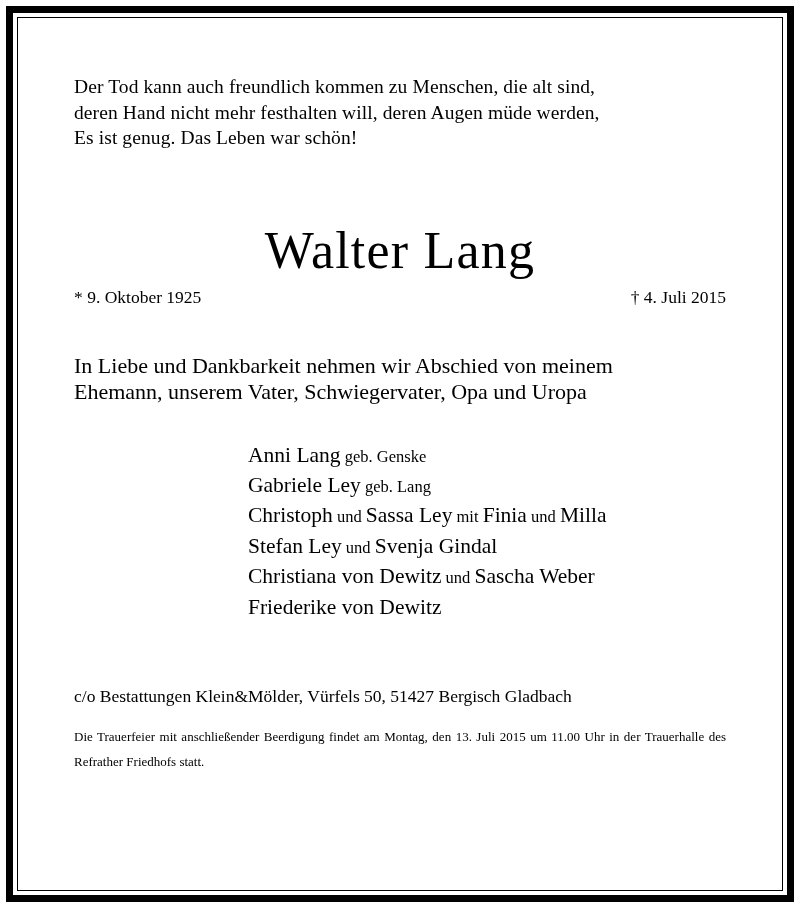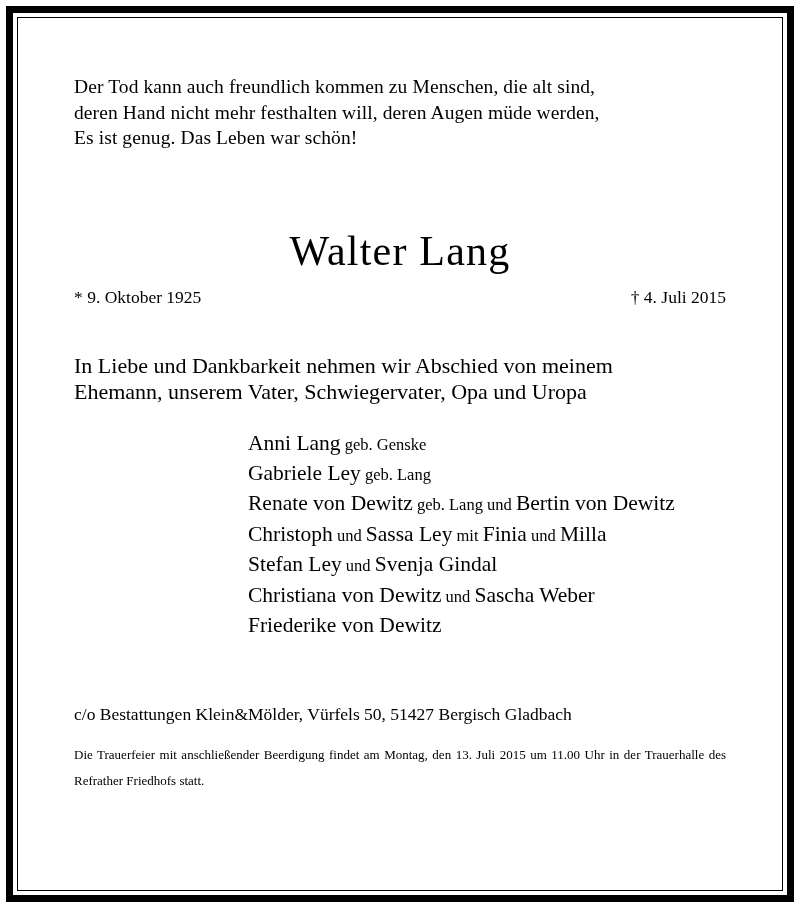--- a/index.html
+++ b/index.html
@@ -55,21 +55,21 @@
     letter-spacing: 0.1px;
   }
   .verse-line { white-space: pre; }
 
   
   .name-block {
     text-align: center;
     margin-top: 74px;
   }
   .deceased-name {
-    font-size: 42px;
+    font-size: 52px;
     line-height: 52px;
     letter-spacing: 1.2px;
     white-space: pre;
   }
   .dates-row {
     margin-top: 9px;
     font-size: 17.5px;
     line-height: 22px;
     display: flex;
     justify-content: space-between;
@@ -81,21 +81,21 @@
   
   .dedication {
     margin-top: 45px;
     font-size: 22px;
     line-height: 26px;
   }
   .dedication-line { white-space: pre; }
 
   
   .family-list {
-    margin-top: 24px;
+    margin-top: 36px;
     padding-left: 174px;
   }
   .family-line {
     line-height: 29.4px;
     white-space: pre;
   }
   .nm {            
     font-size: 21.5px;
   }
   .cn {            
@@ -141,21 +141,20 @@
       </div>
 
       <div class="dedication">
         <div class="dedication-line">In Liebe und Dankbarkeit nehmen wir Abschied von meinem</div>
         <div class="dedication-line">Ehemann, unserem Vater, Schwiegervater, Opa und Uropa</div>
       </div>
 
       <div class="family-list">
           <div class="family-line"><span class="nm">Anni Lang</span><span class="cn"> geb. Genske</span></div>
           <div class="family-line"><span class="nm">Gabriele Ley</span><span class="cn"> geb. Lang</span></div>
-          <div class="family-line"><span class="nm">Renate von Dewitz</span><span class="cn"> geb. Lang und </span><span class="nm">Bertin von Dewitz</span></div>
           <div class="family-line"><span class="nm">Christoph</span><span class="cn"> und </span><span class="nm">Sassa Ley</span><span class="cn"> mit </span><span class="nm">Finia</span><span class="cn"> und </span><span class="nm">Milla</span></div>
           <div class="family-line"><span class="nm">Stefan Ley</span><span class="cn"> und </span><span class="nm">Svenja Gindal</span></div>
           <div class="family-line"><span class="nm">Christiana von Dewitz</span><span class="cn"> und </span><span class="nm">Sascha Weber</span></div>
           <div class="family-line"><span class="nm">Friederike von Dewitz</span></div>
         </div>
 
       <div class="footer">
         <div class="house-block">
           <div class="house-line">c/o Bestattungen Klein&amp;Mölder, Vürfels 50, 51427 Bergisch Gladbach</div>
         </div>

